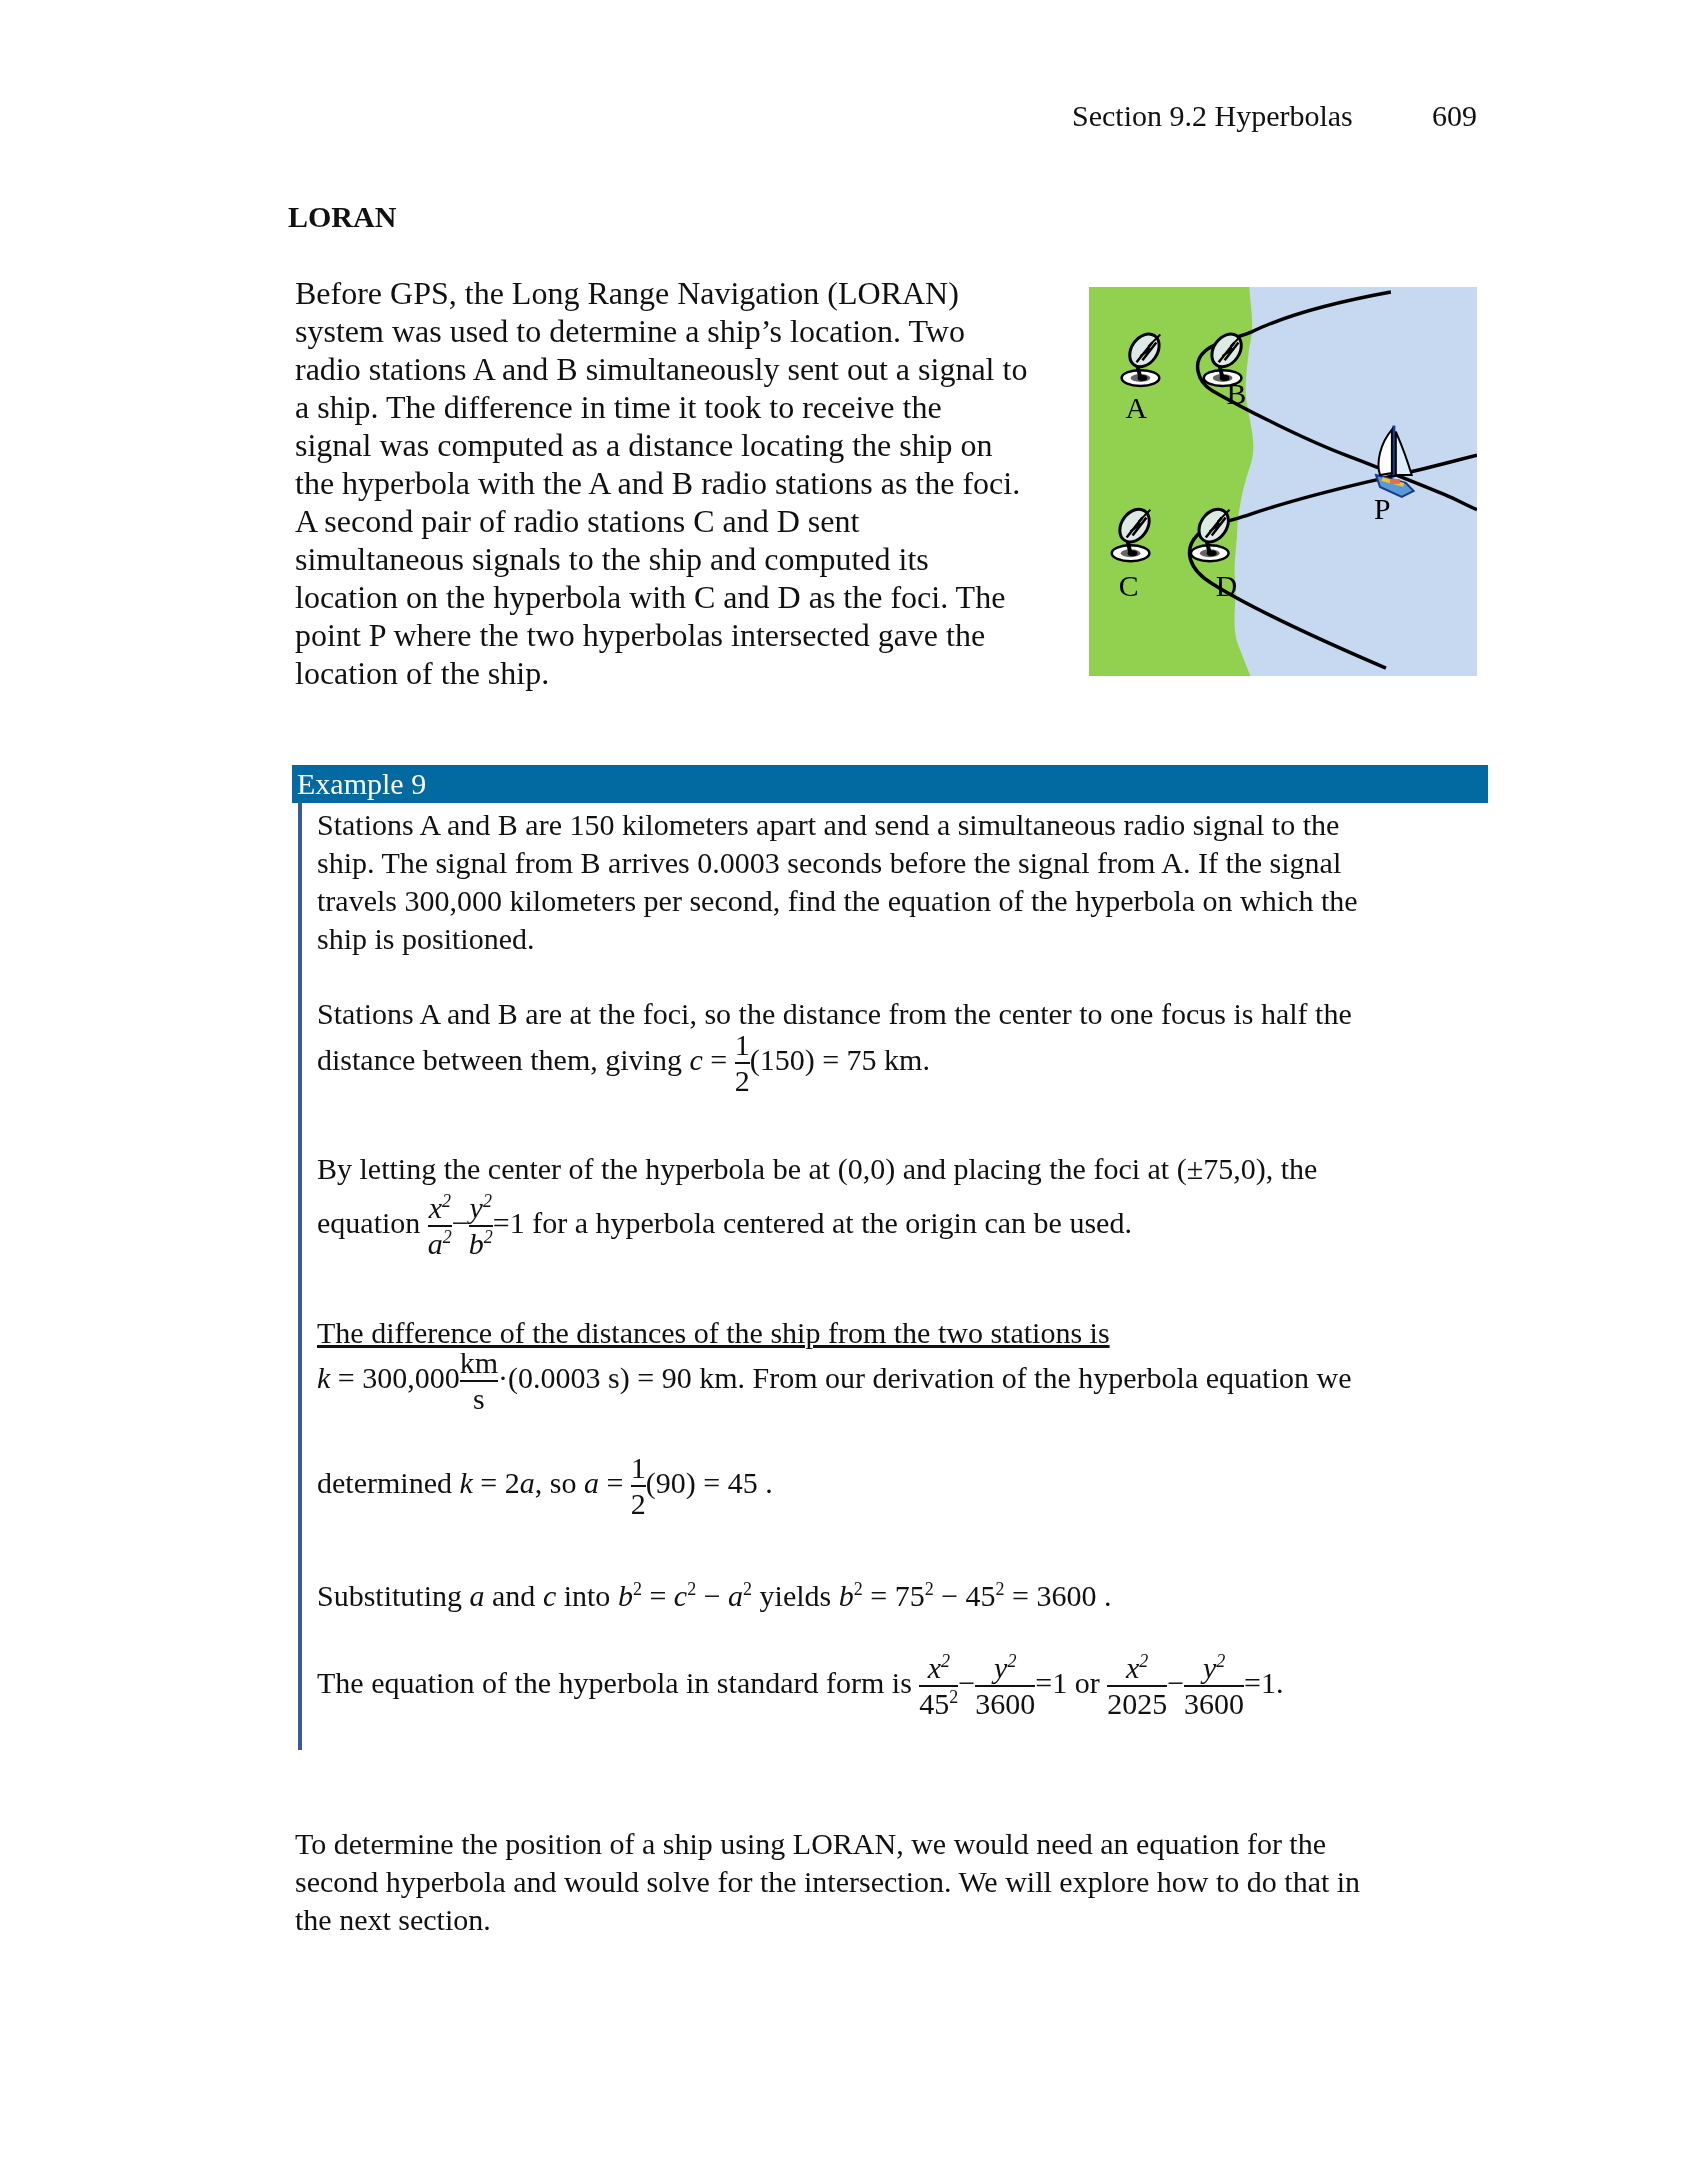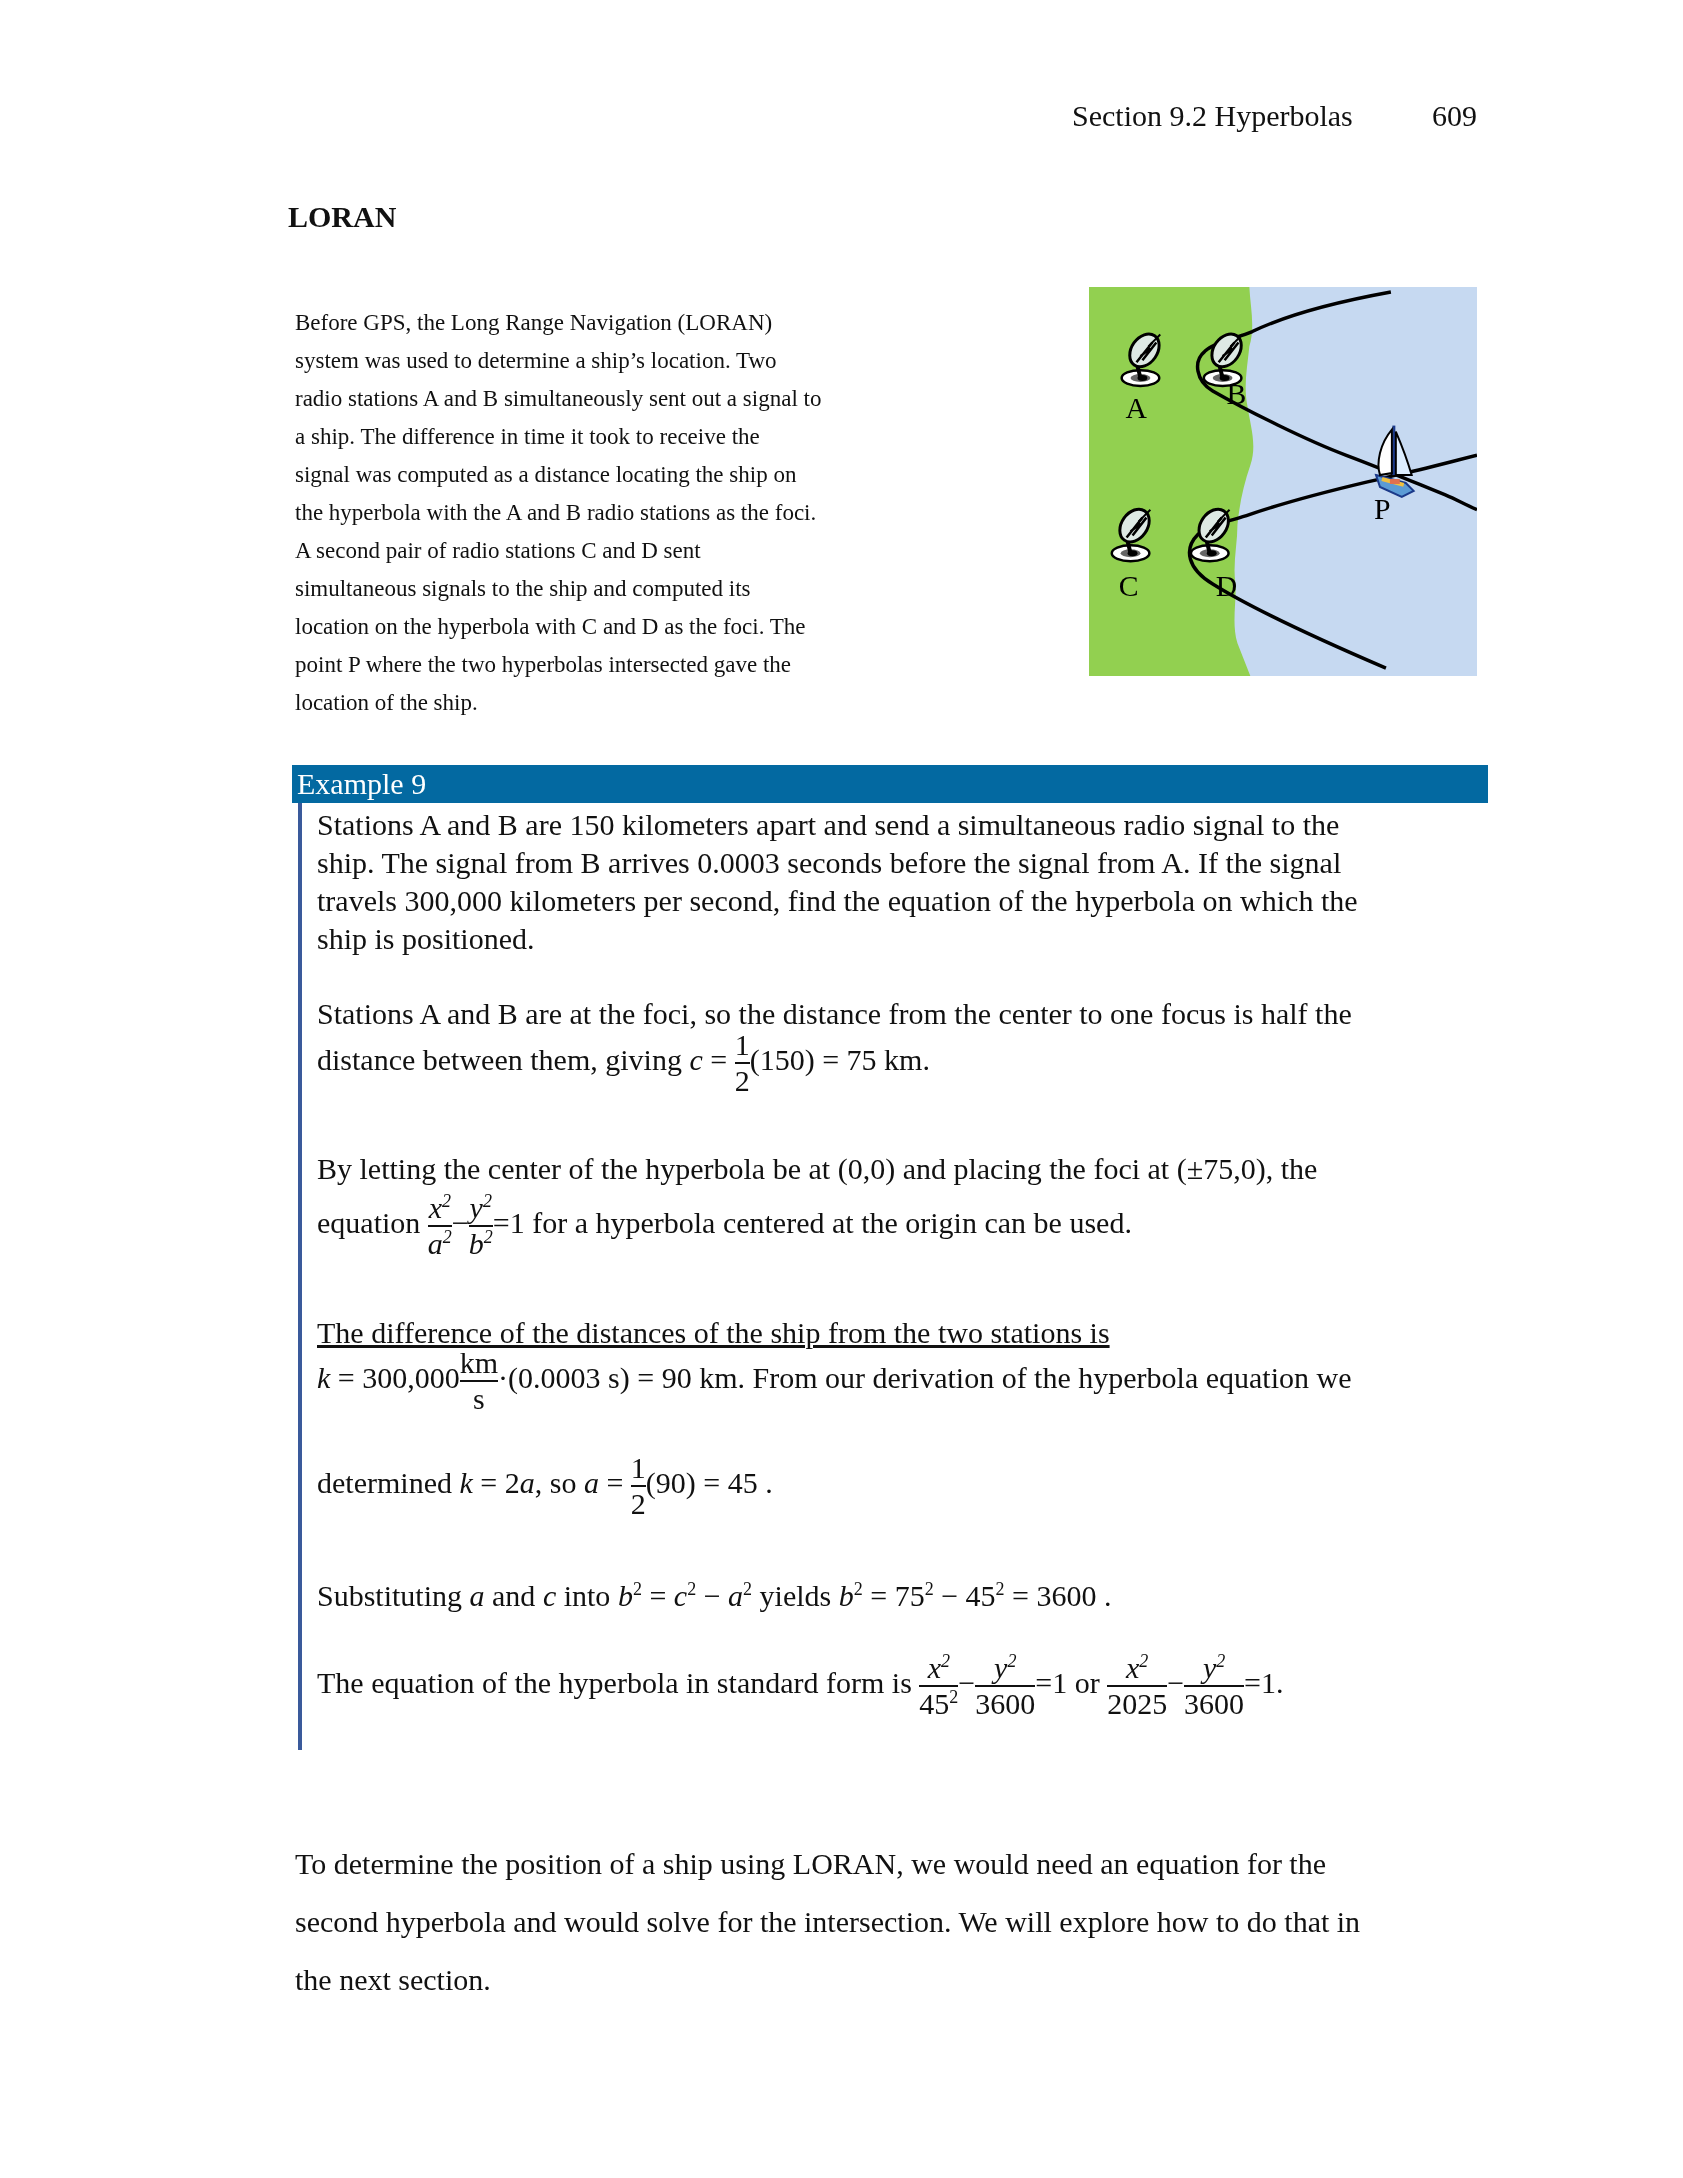--- a/index.html
+++ b/index.html
@@ -2,40 +2,40 @@
 <html><head>
 <meta charset="utf-8">
 <style>
   html, body { margin:0; padding:0; background:#ffffff; }
   body { width:1683px; height:2178px; position:relative; overflow:hidden;
          font-family:"Liberation Serif", "DejaVu Serif", serif; color:#111; }
   .abs { position:absolute; }
   .running-head { top:99px; left:1072px; font-size:30px; white-space:nowrap; }
   .page-num { top:99px; left:1432px; font-size:30px; }
   .section-title { top:200px; left:288px; font-size:30px; font-weight:bold; }
-  .intro { top:274px; left:295px; width:782px; font-size:23px; line-height:38px;margin-top:30px; }
+  .intro { top:274px; left:295px; width:782px; font-size:32px; line-height:38px; }
   .intro .ln { display:block; white-space:nowrap; }
 
   
   .diagram { top:287px; left:1089px; width:388px; height:389px; }
 
   
   .ex-header { top:765px; left:292px; width:1196px; height:38px; background:#0369a1;
                color:#fff; font-size:30px; line-height:38px; padding-left:5px; box-sizing:border-box; }
   .ex-rule { top:803px; left:298px; width:4px; height:947px; background:#3A5A9B; }
   .ex-body { left:317px; font-size:30px; line-height:38px; white-space:nowrap; }
   .ex-body .ln { display:block; }
   .it { font-style:italic; }
   .frac { display:inline-block; vertical-align:middle; text-align:center; position:relative; }
   .frac .num, .frac .den { display:block; line-height:30px; }
   .frac .bar { display:block; border-top:2px solid #111; margin:2px 0; }
   sup { font-size:60%; vertical-align:super; line-height:0; }
 
   .closing { top:1825px; left:295px; width:1208px; font-size:30px; line-height:38px; }
-  .closing .ln { display:block; white-space:nowrap;margin-top:20px; }
+  .closing .ln { display:block; white-space:nowrap; }
 </style>
 </head>
 <body>
 
 <div class="abs running-head">Section 9.2 Hyperbolas</div>
 <div class="abs page-num">609</div>
 
 <div class="abs section-title">LORAN</div>
 
 <div class="abs intro">

